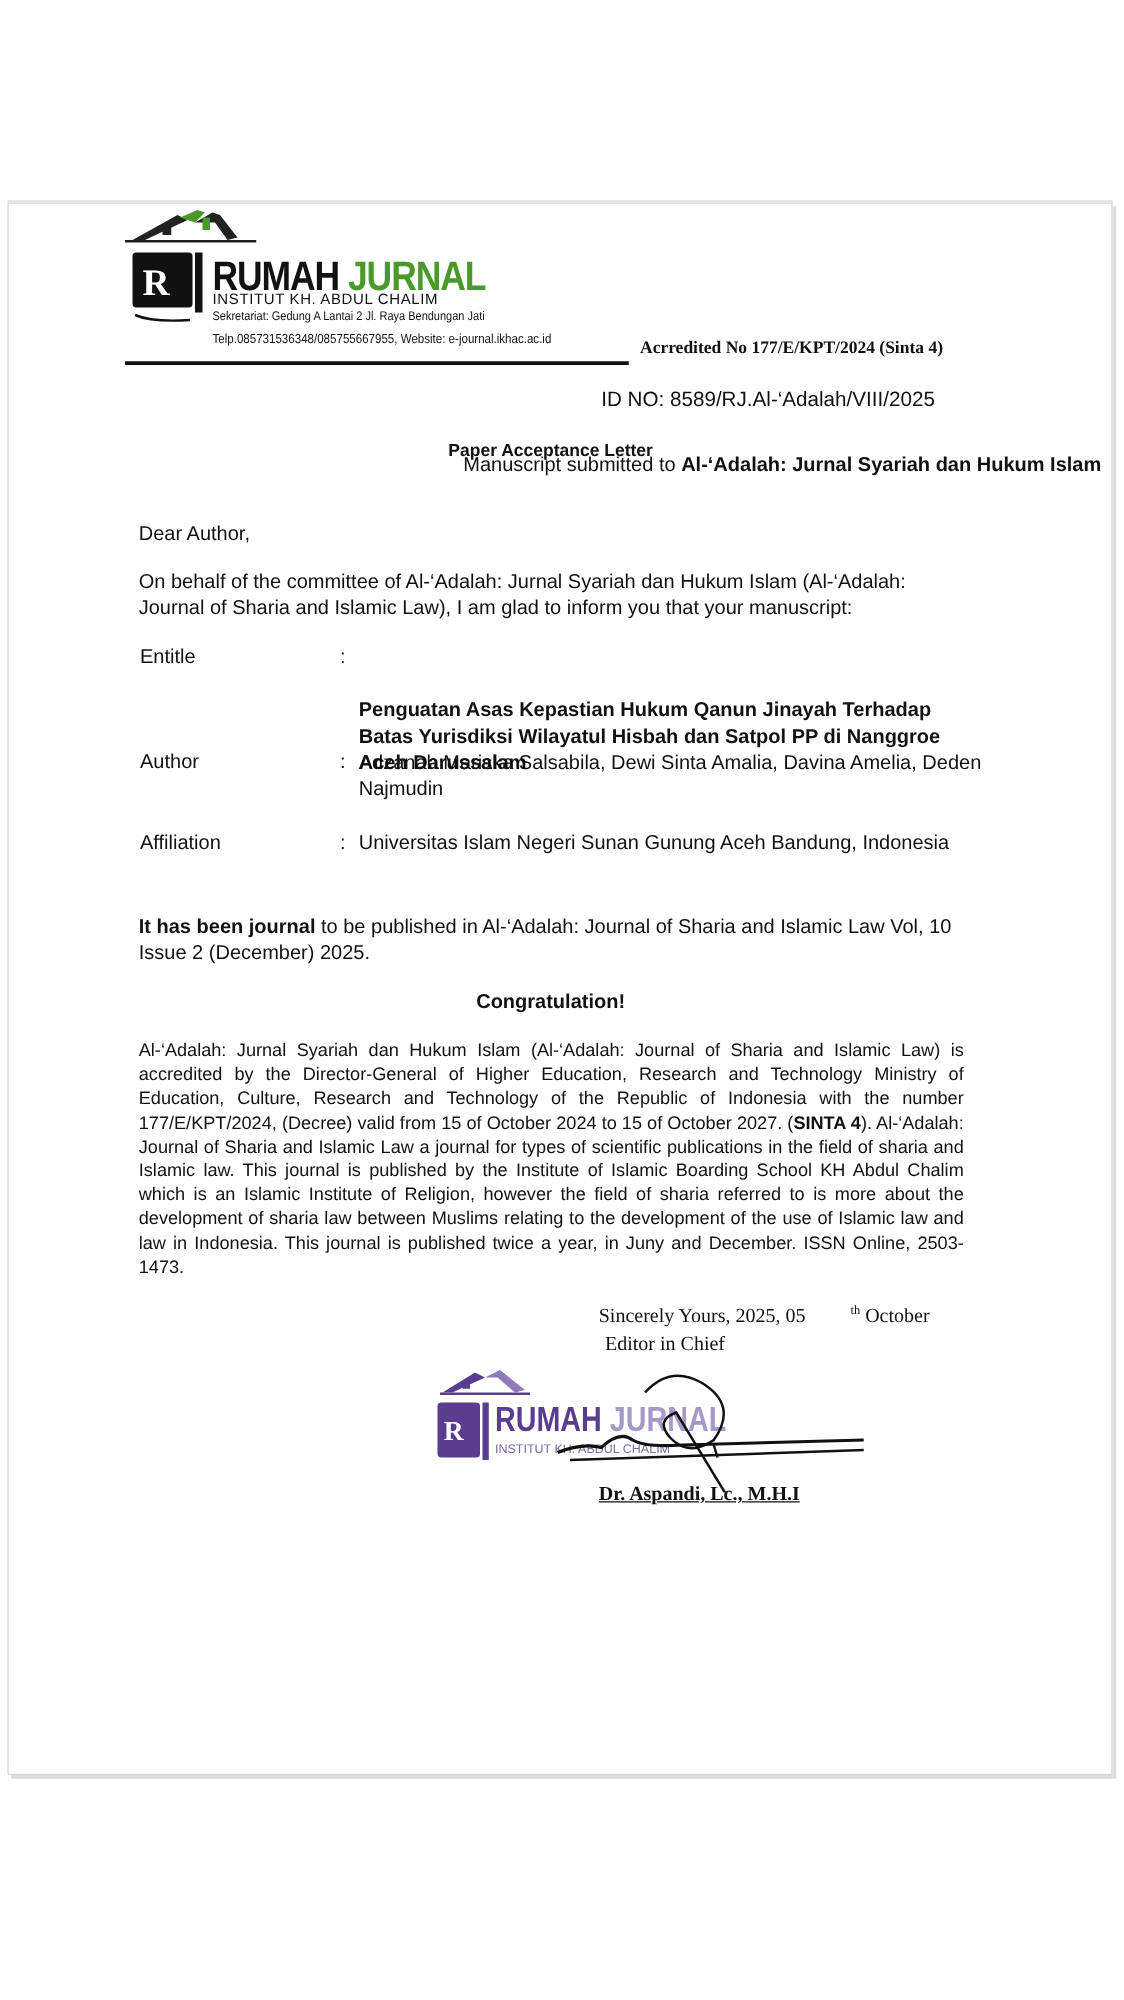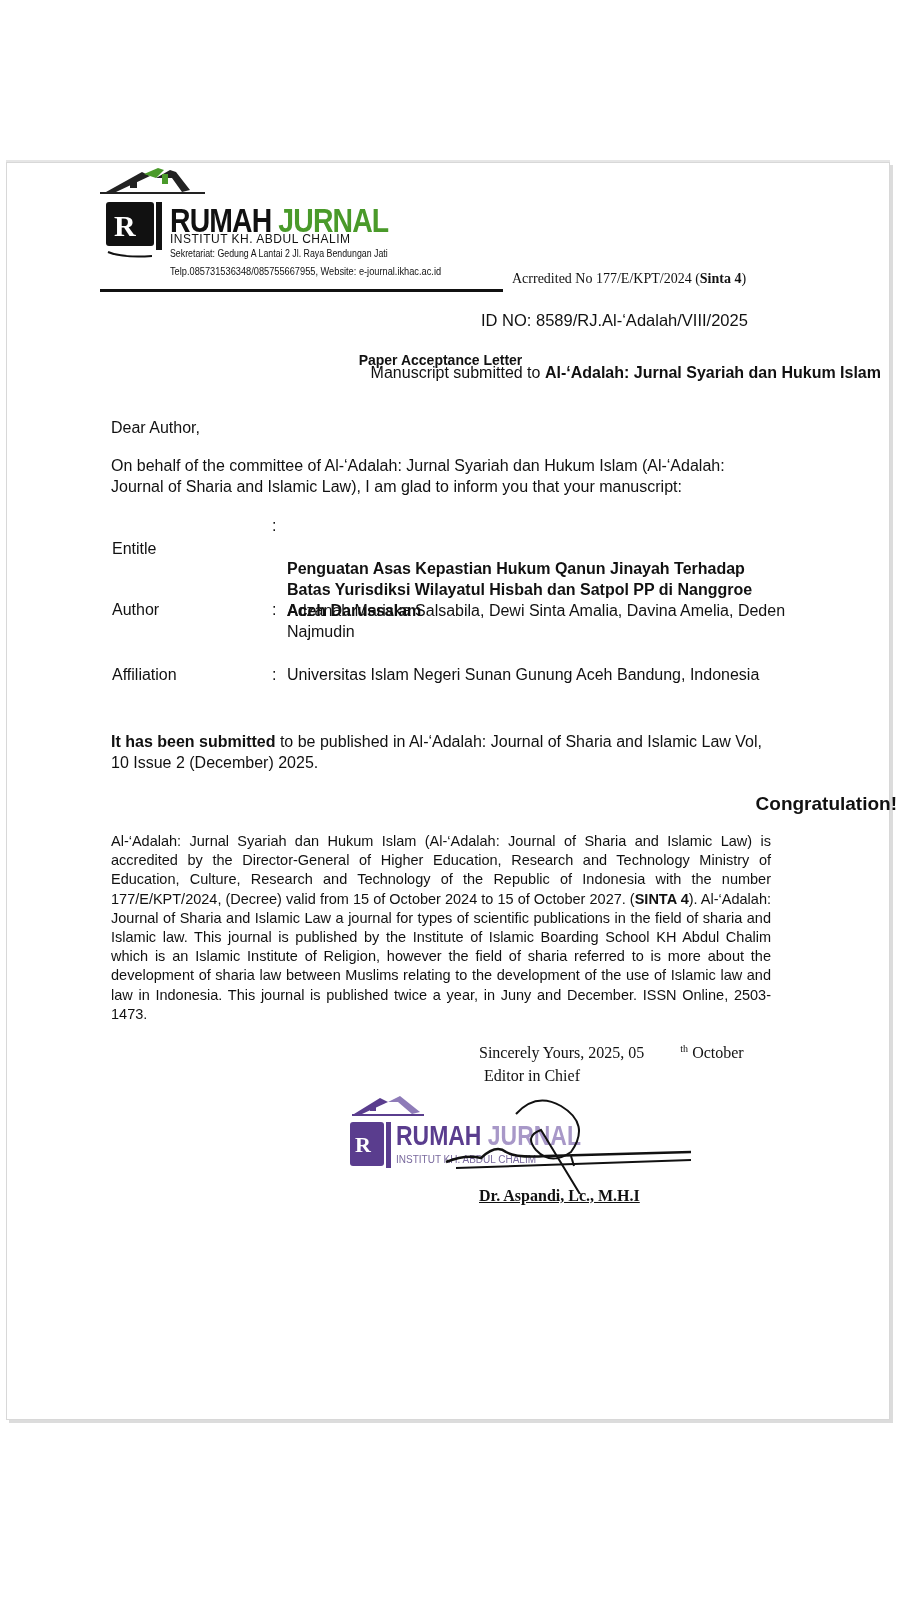--- a/index.html
+++ b/index.html
@@ -9,31 +9,31 @@
           border:1px solid #d8d8d8; box-shadow:3px 3px 0 #dcdcdc, 0 -2px 0 #e6e6e6; }
   .abs { position:absolute; }
   .logo-top { left:100px; top:168px; width:400px; height:120px; }
   .logo-text-main { position:absolute; left:70px; top:34px; font-family:"Liberation Sans", sans-serif;
           font-weight:bold; font-size:33px; letter-spacing:-1px; transform:scaleX(0.86); transform-origin:left; white-space:nowrap; }
   .logo-text-main .g { color:#4a9a2a; }
   .logo-sub1 { position:absolute; left:70px; top:64px; font-family:"Liberation Sans", sans-serif; font-size:12px; letter-spacing:0.5px; white-space:nowrap; }
   .logo-sub2 { position:absolute; left:70px; top:80px; font-family:"Liberation Sans", sans-serif; font-size:10px; white-space:nowrap; transform:scaleX(0.88); transform-origin:left; }
   .logo-sub3 { position:absolute; left:70px; top:97px; font-family:"Liberation Sans", sans-serif; font-size:10.5px; white-space:nowrap; transform:scaleX(0.88); transform-origin:left; }
   .header-rule { left:100px; top:289px; width:403px; height:3px; background:#111; }
-  .accred { left:512px; top:271px; font-size:14px; white-space:nowrap; }
+  .accred { left:512px; top:271px; font-size:14px; white-space:nowrap;font-weight:bold; }
   .idno { left:481px; top:311px; font-size:16.5px; white-space:nowrap; }
   .sans { font-family:Liberation Sans, sans-serif; }
   .title { left:0; width:881px; top:352px; text-align:center; font-weight:bold; font-size:14px; }
   .subtitle { left:0; width:881px; top:364px; text-align:right; font-size:16px; }
   .p { left:111px; width:670px; font-size:16px; line-height:21px; }
   .lbl { left:112px; font-size:16px; }
   .colon { left:272px; font-size:16px; }
   .val { left:287px; width:500px; font-size:16px; line-height:21px; }
   .body-text { left:111px; top:832px; width:660px; font-size:14.5px; line-height:19.2px; text-align:justify; }
-  .congrats { left:16px; width:881px; top:793px; text-align:right; font-weight:bold; font-size:19px; }
+  .congrats { left:0; width:881px; top:793px; text-align:center; font-weight:bold; font-size:16px; }
   .sign1 { left:479px; top:1043px; font-size:16px; white-space:nowrap; }
   .sign1 sup { font-size:10px;margin-left:32px; }
   .sign2 { left:484px; top:1067px; font-size:16px; white-space:nowrap; }
   .signer { left:479px; top:1187px; font-size:16px; font-weight:bold; text-decoration:underline; white-space:nowrap; }
   .logo-bottom { left:346px; top:1094px; width:350px; height:90px; }
   .lb-main { position:absolute; left:50px; top:26px; font-family:"Liberation Sans", sans-serif; font-weight:bold; font-size:28px;
              color:#5a3d8e; transform:scaleX(0.82); transform-origin:left; white-space:nowrap; }
   .lb-main .f { color:#a898c8; }
   .lb-sub { position:absolute; left:50px; top:60px; font-family:"Liberation Sans", sans-serif; font-size:10px; color:#7a6a9e; white-space:nowrap; }
 </style>
@@ -66,33 +66,33 @@
 
 <div class="abs accred"><span>Acrredited No 177/E/KPT/2024 (</span><b>Sinta 4</b><span>)</span></div>
 <div class="abs idno sans">ID NO: 8589/RJ.Al-‘Adalah/VIII/2025</div>
 
 <div class="abs title sans">Paper Acceptance Letter</div>
 <div class="abs subtitle sans"><span>Manuscript submitted to </span><b>Al-‘Adalah: Jurnal Syariah dan Hukum Islam</b></div>
 
 <div class="abs p sans" style="top:417px;">Dear Author,</div>
 <div class="abs p sans" style="top:455px;">On behalf of the committee of Al-‘Adalah: Jurnal Syariah dan Hukum Islam (Al-‘Adalah: Journal of Sharia and Islamic Law), I am glad to inform you that your manuscript:</div>
 
-<div class="abs lbl sans" style="top:540px;">Entitle</div>
+<div class="abs lbl sans" style="top:517px;">Entitle</div>
 <div class="abs colon sans" style="top:517px;">:</div>
 <div class="abs val sans" style="top:517px;font-weight:bold;margin-top:41px;">Penguatan Asas Kepastian Hukum Qanun Jinayah Terhadap Batas Yurisdiksi Wilayatul Hisbah dan Satpol PP di Nanggroe Aceh Darussalam</div>
 
 <div class="abs lbl sans" style="top:601px;">Author</div>
 <div class="abs colon sans" style="top:601px;">:</div>
 <div class="abs val sans" style="top:600px;">Adzanah Mariska Salsabila, Dewi Sinta Amalia, Davina Amelia, Deden Najmudin</div>
 
 <div class="abs lbl sans" style="top:666px;">Affiliation</div>
 <div class="abs colon sans" style="top:666px;">:</div>
 <div class="abs val sans" style="top:664px;width:520px;">Universitas Islam Negeri Sunan Gunung Aceh Bandung, Indonesia</div>
 
-<div class="abs p sans" style="top:731px;width:660px;"><b>It has been submitted</b><span> to be published in Al-‘Adalah: Journal of Sharia and Islamic Law Vol, 10 Issue 2 (December) 2025.</span></div>
+<div class="abs p sans" style="top:731px;width:660px;"><b>It has been journal</b><span> to be published in Al-‘Adalah: Journal of Sharia and Islamic Law Vol, 10 Issue 2 (December) 2025.</span></div>
 
 <div class="abs congrats sans">Congratulation!</div>
 
 <div class="abs body-text sans"><span>Al-‘Adalah: Jurnal Syariah dan Hukum Islam (Al-‘Adalah: Journal of Sharia and Islamic Law) is accredited by the Director-General of Higher Education, Research and Technology Ministry of Education, Culture, Research and Technology of the Republic of Indonesia with the number 177/E/KPT/2024, (Decree) valid from 15 of October 2024 to 15 of October 2027. (</span><b>SINTA 4</b><span>). Al-‘Adalah: Journal of Sharia and Islamic Law a journal for types of scientific publications in the field of sharia and Islamic law. This journal is published by the Institute of Islamic Boarding School KH Abdul Chalim which is an Islamic Institute of Religion, however the field of sharia referred to is more about the development of sharia law between Muslims relating to the development of the use of Islamic law and law in Indonesia. This journal is published twice a year, in Juny and December. ISSN Online, 2503-1473.</span></div>
 
 <div class="abs sign1"><span>Sincerely Yours, 2025, 05 </span><sup>th</sup><span> October</span></div>
 <div class="abs sign2">Editor in Chief</div>
 
 <div class="abs logo-bottom">
   <svg width="80" height="28" style="position:absolute;left:2px;top:0" viewBox="0 0 80 28">

